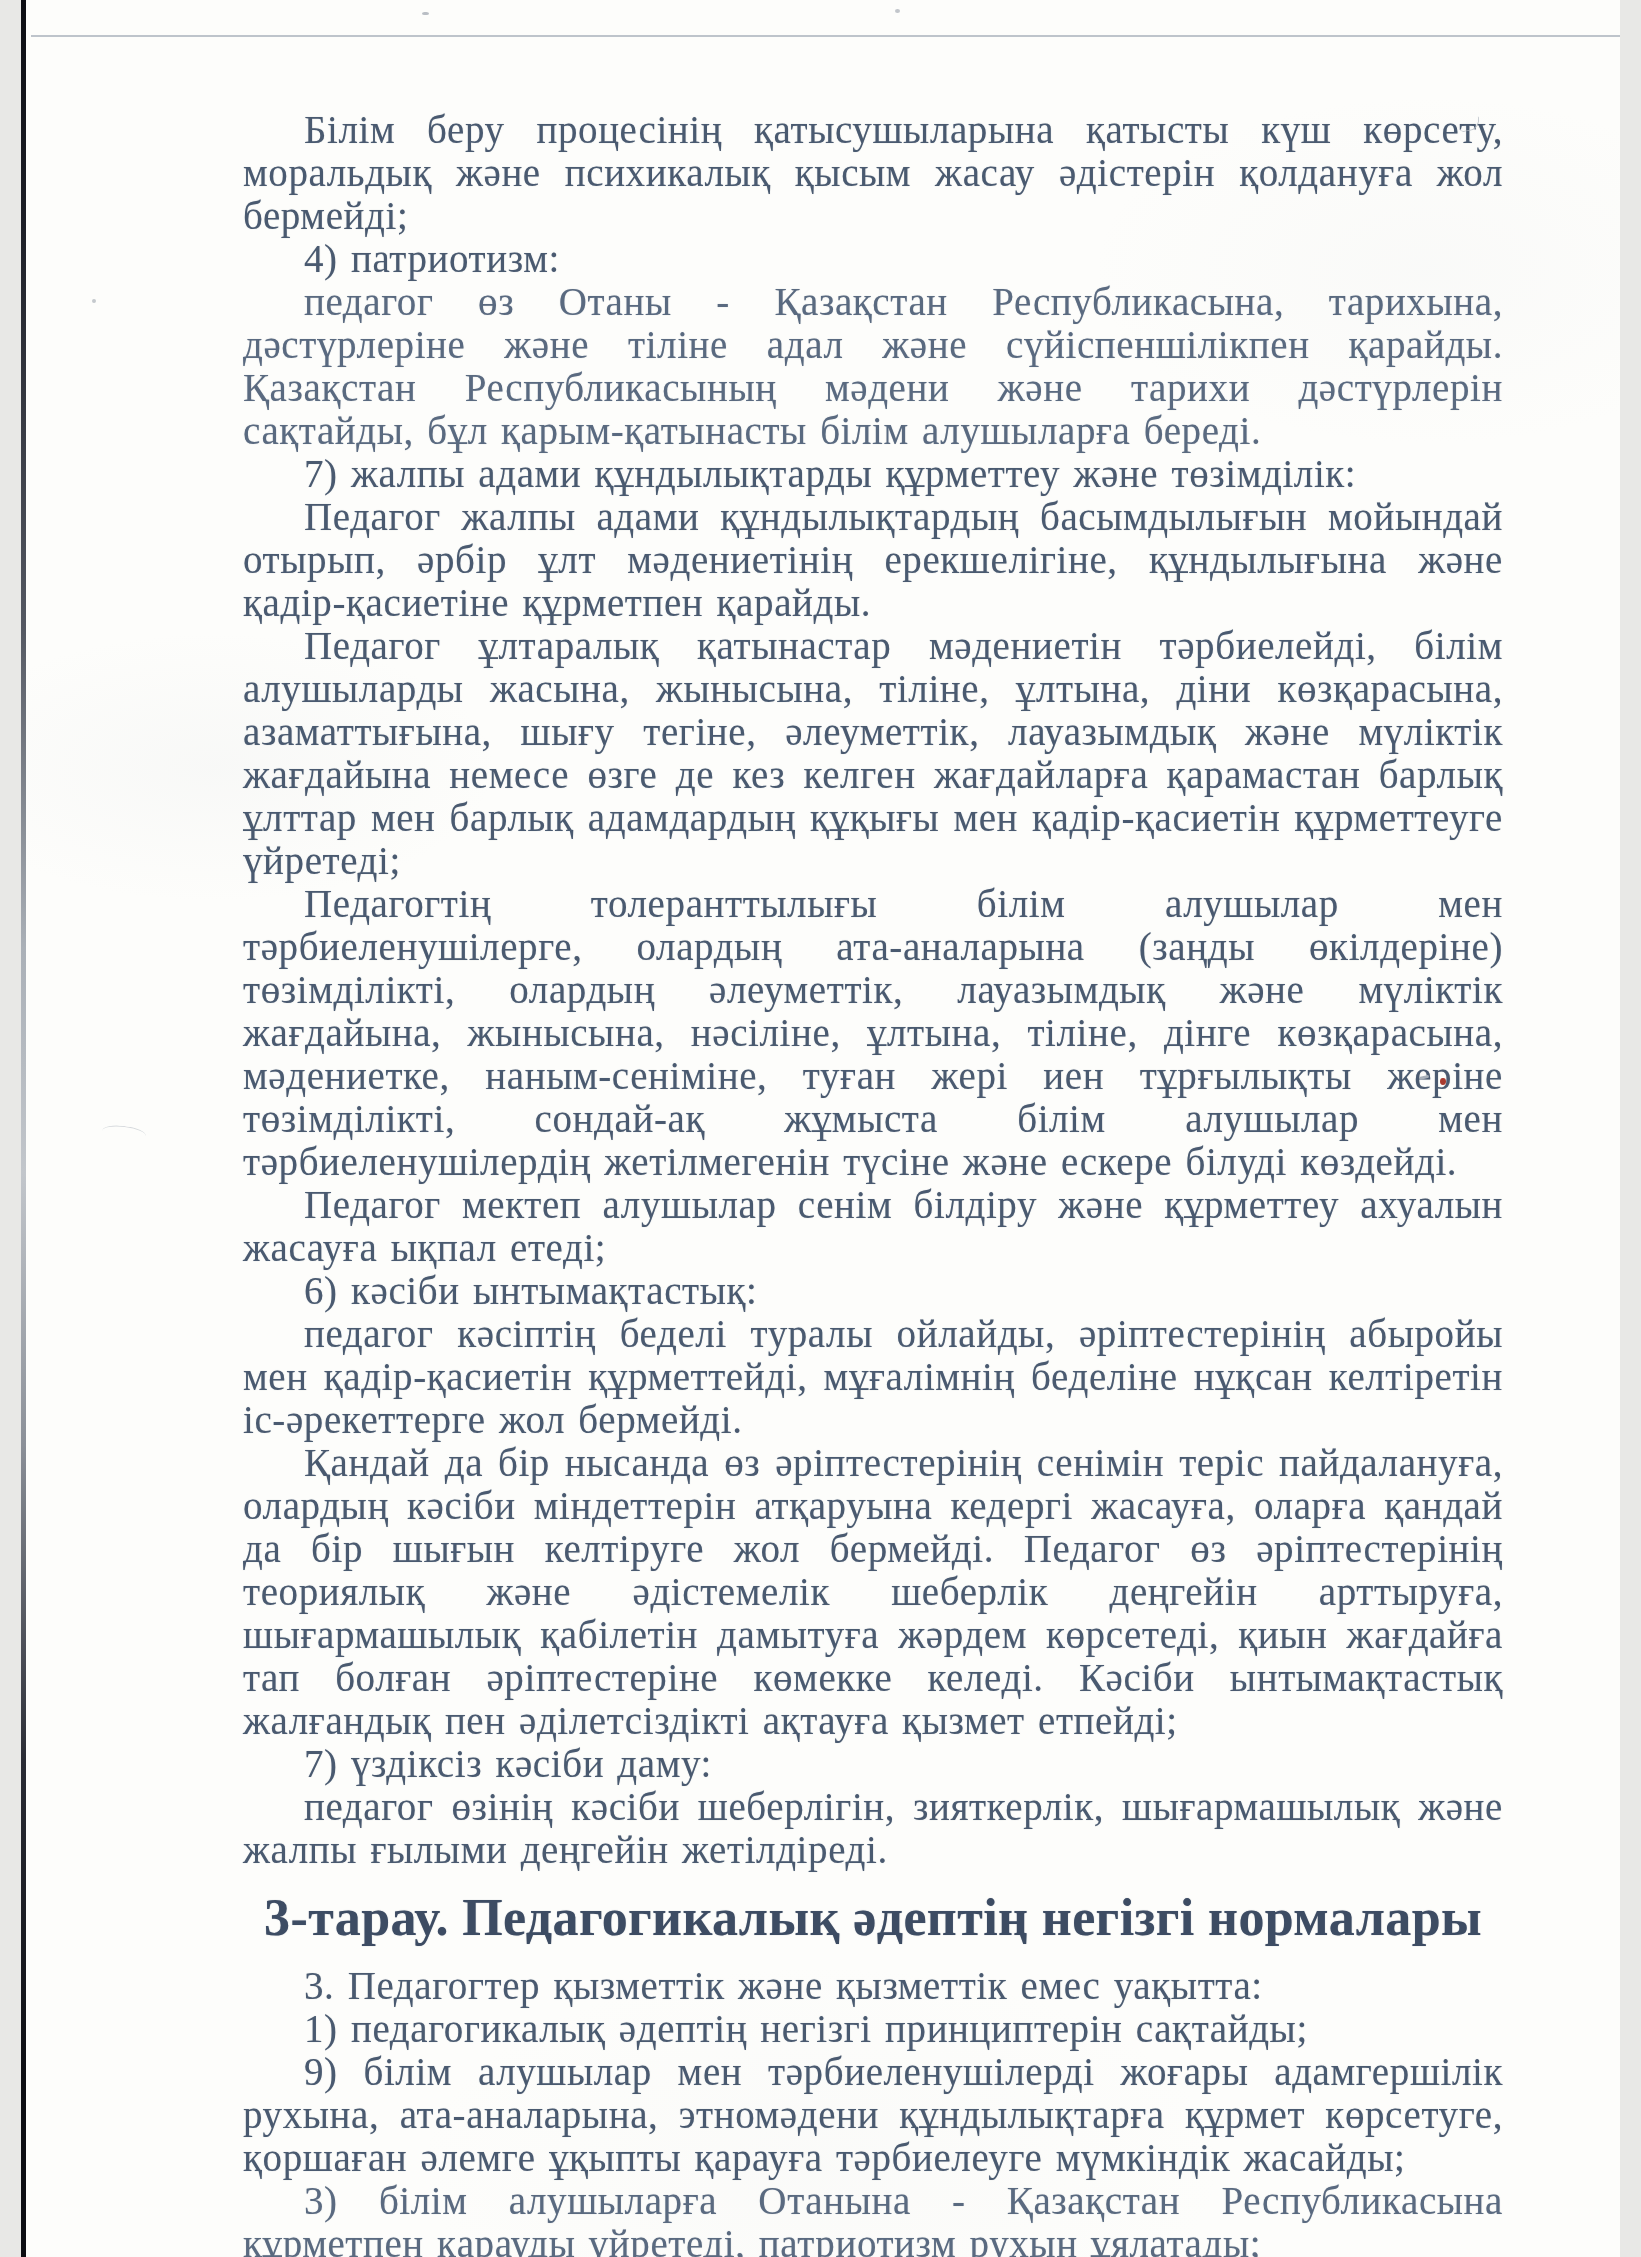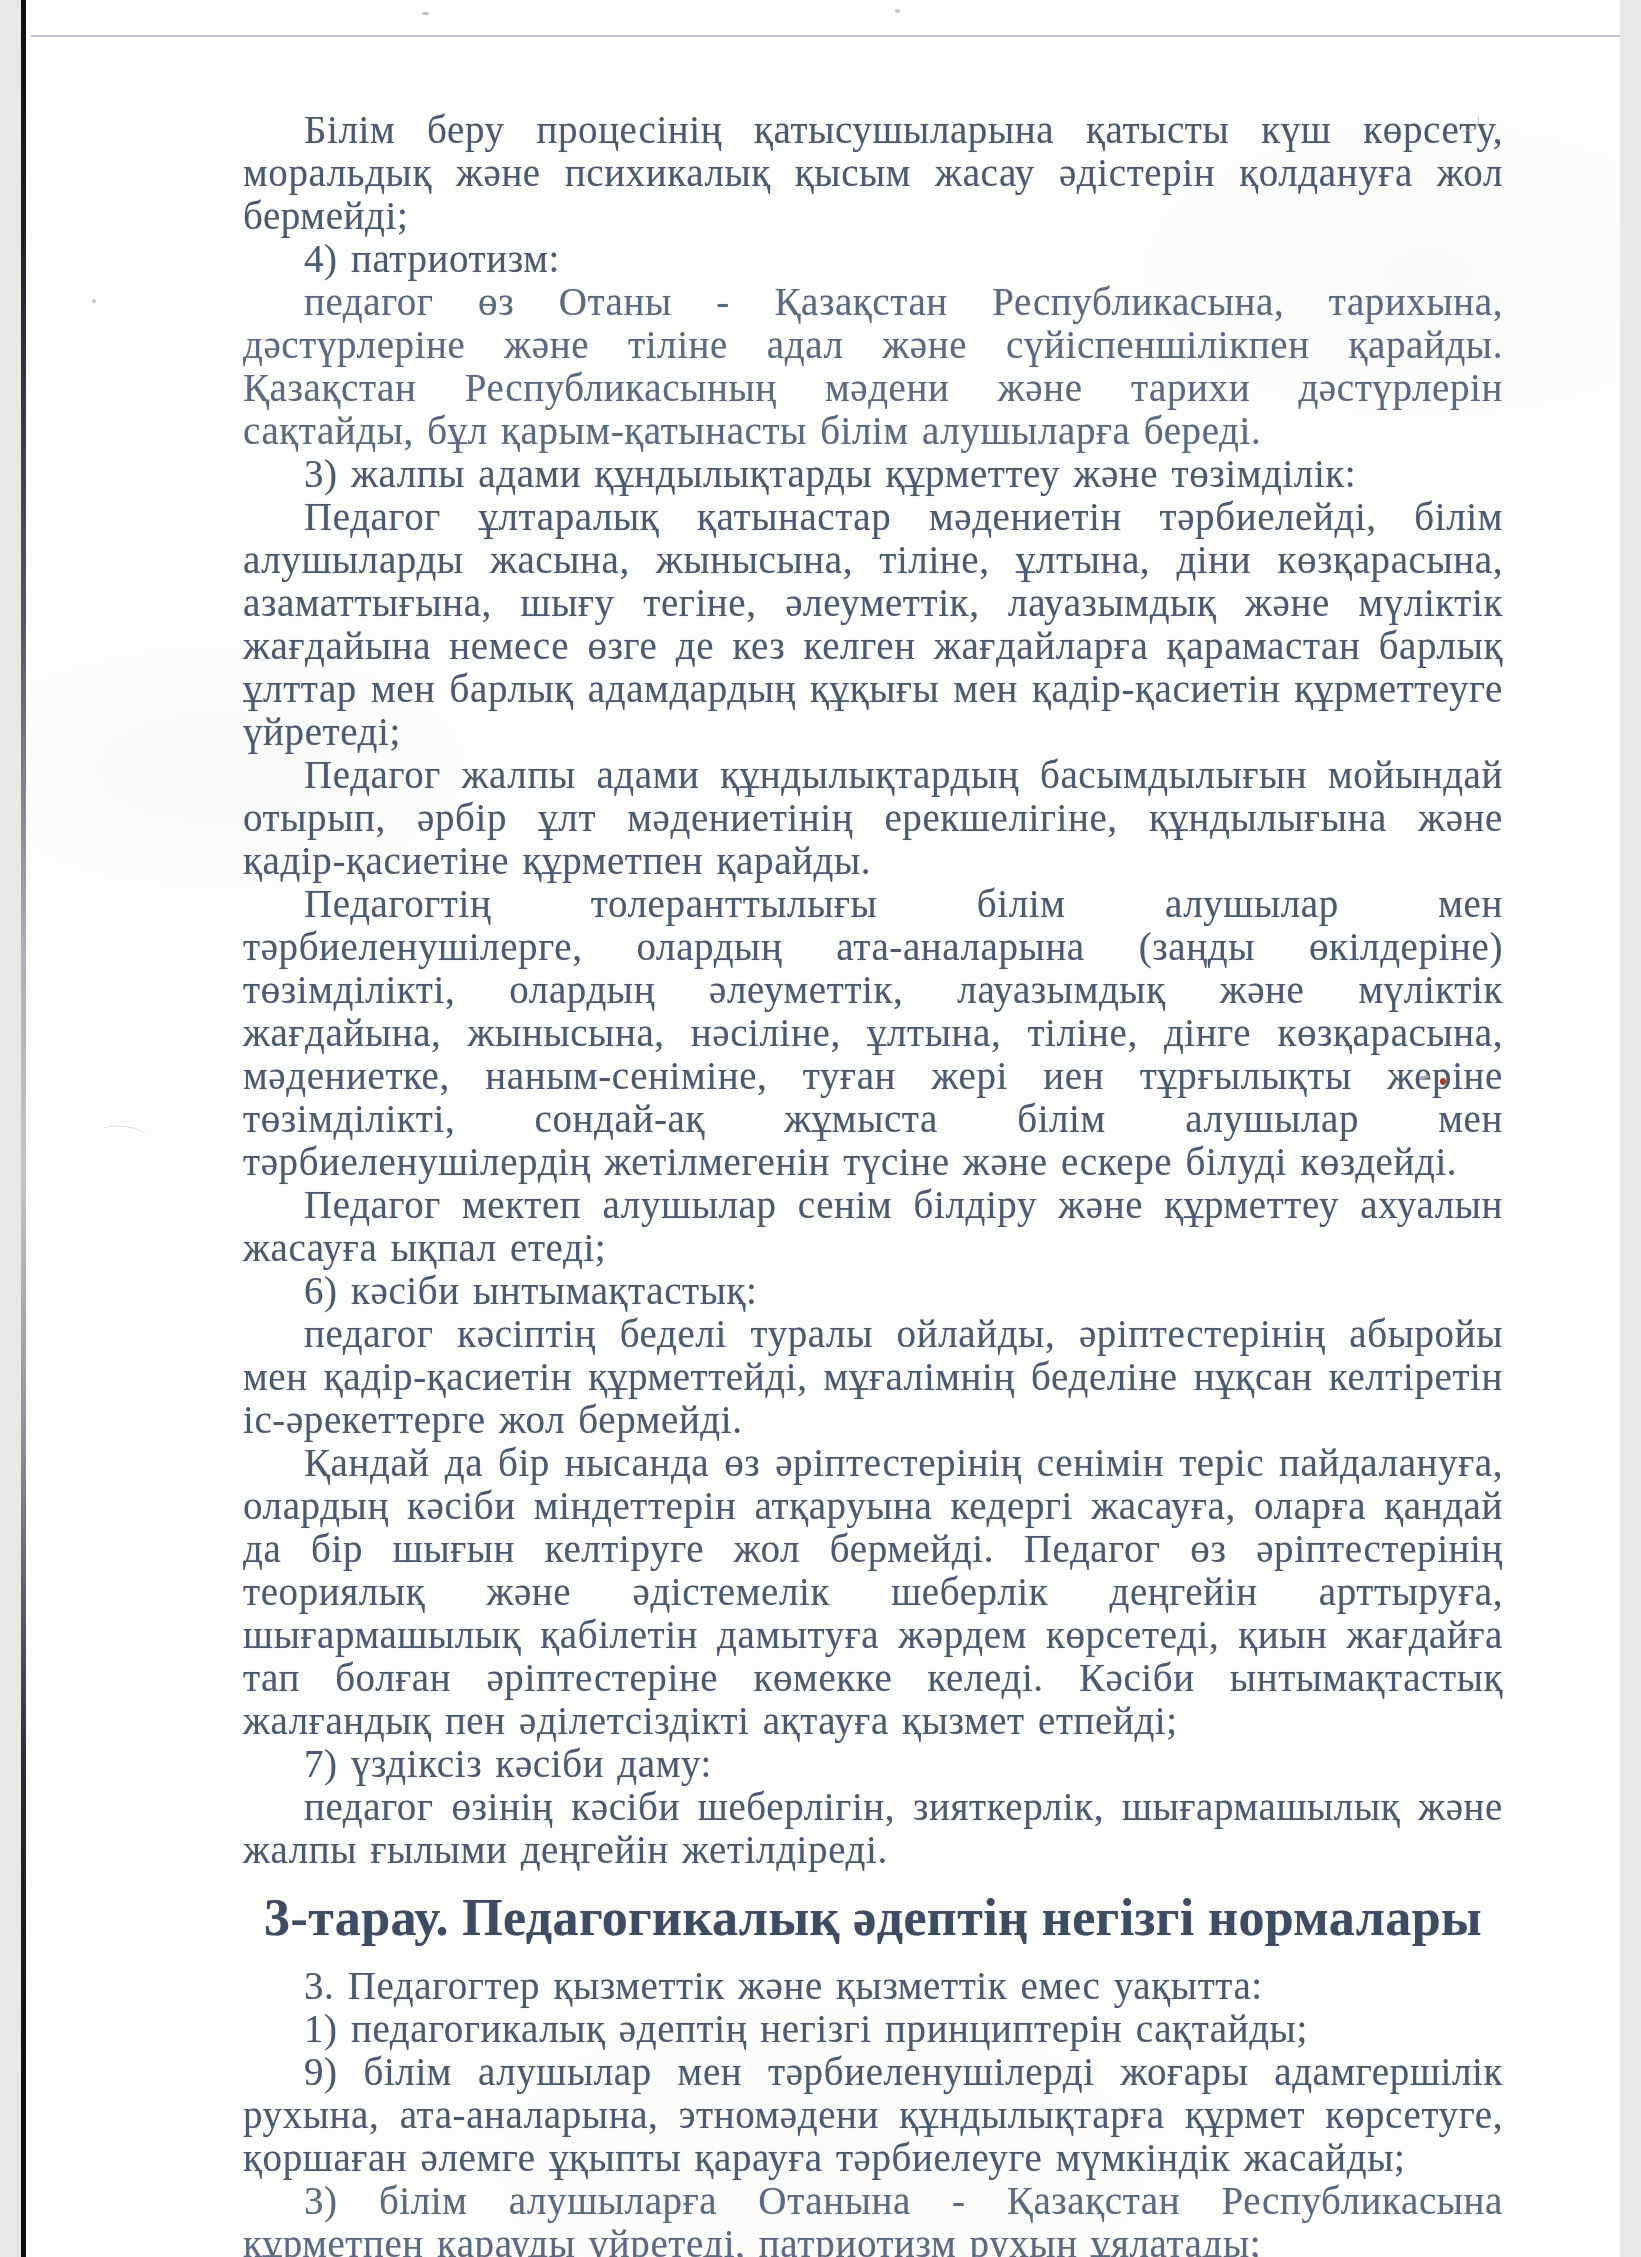--- a/index.html
+++ b/index.html
@@ -113,23 +113,23 @@
 
 <div class="page">
 
   <div class="edge-strip"></div>
   <div class="top-rule"></div>
 
   <div class="content">
     <p>Білім беру процесінің қатысушыларына қатысты күш көрсету, моральдық және психикалық қысым жасау әдістерін қолдануға жол бермейді;</p>
     <p>4) патриотизм:</p>
     <p class="lighter">педагог өз Отаны - Қазақстан Республикасына, тарихына, дәстүрлеріне және тіліне адал және сүйіспеншілікпен қарайды. Қазақстан Республикасының мәдени және тарихи дәстүрлерін сақтайды, бұл қарым-қатынасты білім алушыларға береді.</p>
-    <p>3) жалпы адами құндылықтарды құрметтеу және төзімділік:</p>
+    <p>7) жалпы адами құндылықтарды құрметтеу және төзімділік:</p>
+    <p>Педагог жалпы адами құндылықтардың басымдылығын мойындай отырып, әрбір ұлт мәдениетінің ерекшелігіне, құндылығына және қадір-қасиетіне құрметпен қарайды.</p>
     <p>Педагог ұлтаралық қатынастар мәдениетін тәрбиелейді, білім алушыларды жасына, жынысына, тіліне, ұлтына, діни көзқарасына, азаматтығына, шығу тегіне, әлеуметтік, лауазымдық және мүліктік жағдайына немесе өзге де кез келген жағдайларға қарамастан барлық ұлттар мен барлық адамдардың құқығы мен қадір-қасиетін құрметтеуге үйретеді;</p>
-    <p>Педагог жалпы адами құндылықтардың басымдылығын мойындай отырып, әрбір ұлт мәдениетінің ерекшелігіне, құндылығына және қадір-қасиетіне құрметпен қарайды.</p>
     <p>Педагогтің толеранттылығы білім алушылар мен тәрбиеленушілерге, олардың ата-аналарына (заңды өкілдеріне) төзімділікті, олардың әлеуметтік, лауазымдық және мүліктік жағдайына, жынысына, нәсіліне, ұлтына, тіліне, дінге көзқарасына, мәдениетке, наным-сеніміне, туған жері иен тұрғылықты жеріне төзімділікті, сондай-ақ жұмыста білім алушылар мен тәрбиеленушілердің жетілмегенін түсіне және ескере білуді көздейді.</p>
     <p>Педагог мектеп алушылар сенім білдіру және құрметтеу ахуалын жасауға ықпал етеді;</p>
     <p>6) кәсіби ынтымақтастық:</p>
     <p>педагог кәсіптің беделі туралы ойлайды, әріптестерінің абыройы мен қадір-қасиетін құрметтейді, мұғалімнің беделіне нұқсан келтіретін іс-әрекеттерге жол бермейді.</p>
     <p>Қандай да бір нысанда өз әріптестерінің сенімін теріс пайдалануға, олардың кәсіби міндеттерін атқаруына кедергі жасауға, оларға қандай да бір шығын келтіруге жол бермейді. Педагог өз әріптестерінің теориялық және әдістемелік шеберлік деңгейін арттыруға, шығармашылық қабілетін дамытуға жәрдем көрсетеді, қиын жағдайға тап болған әріптестеріне көмекке келеді. Кәсіби ынтымақтастық жалғандық пен әділетсіздікті ақтауға қызмет етпейді;</p>
     <p>7) үздіксіз кәсіби даму:</p>
     <p>педагог өзінің кәсіби шеберлігін, зияткерлік, шығармашылық және жалпы ғылыми деңгейін жетілдіреді.</p>
 
     <h2>3-тарау. Педагогикалық әдептің негізгі нормалары</h2>
 

